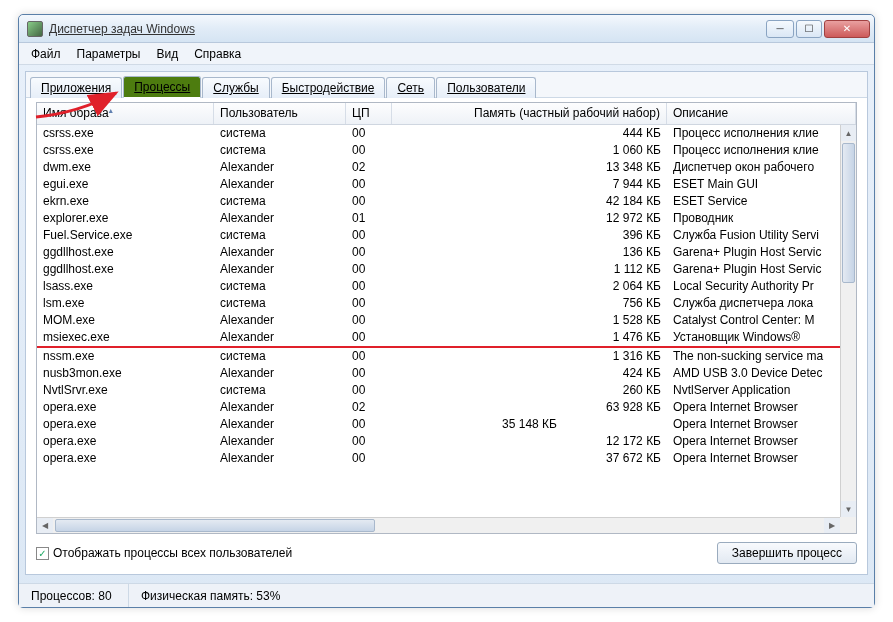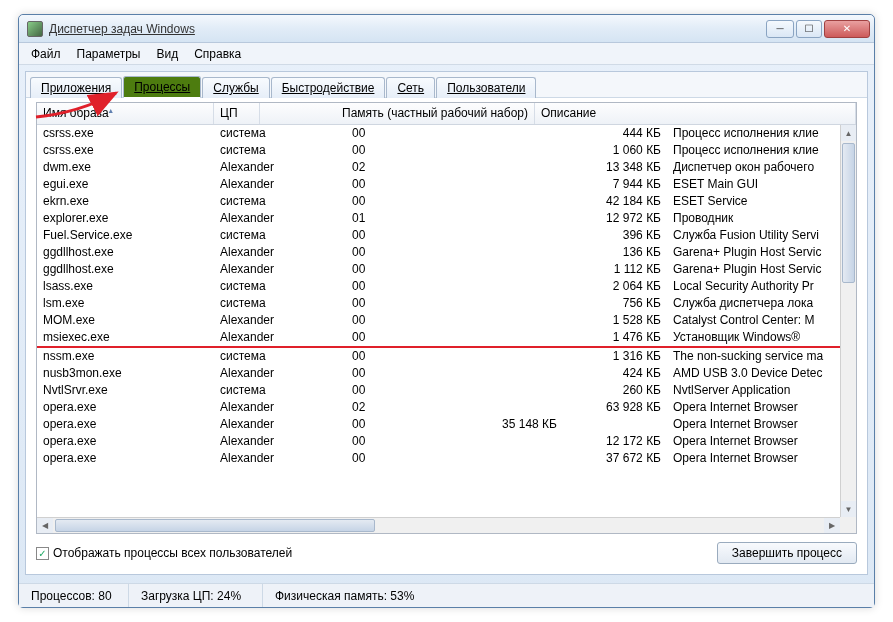--- a/index.html
+++ b/index.html
@@ -77,20 +77,21 @@
       <div class="tab active">Процессы</div>
       <div class="tab">Службы</div>
       <div class="tab">Быстродействие</div>
       <div class="tab">Сеть</div>
       <div class="tab">Пользователи</div>
     </div>
     <div class="tabpane">
       <div class="listview">
         <div class="lv-header">
           <div class="lv-col col-name sort">Имя образа</div>
+          <div class="lv-col col-user">Пользователь</div>
           <div class="lv-col col-cpu">ЦП</div>
           <div class="lv-col col-mem">Память (частный рабочий набор)</div>
           <div class="lv-col col-desc">Описание</div>
         </div>
         <div class="lv-body" id="lv-body">
             <div class="lv-row">
               <div class="cell col-name">csrss.exe</div>
               <div class="cell col-user">система</div>
               <div class="cell col-cpu">00</div>
               <div class="cell col-mem" style="text-align:right">444 КБ</div>
@@ -247,21 +248,20 @@
     <div class="bottom-controls">
       <label class="chk">
         <span class="chk-box">✓</span>
         <span>Отображать процессы всех пользователей</span>
       </label>
       <button class="btn">Завершить процесс</button>
     </div>
   </div>
   <div class="statusbar">
     <div class="status-cell" style="width:110px">Процессов: 80</div>
-    <div class="status-cell" style="width:134px">Загрузка ЦП: 24%</div>
     <div class="status-cell" style="flex:1;border-right:none">Физическая память: 53%</div>
   </div>
 </div>
 
 <svg class="red-arrow" width="100" height="40">
   <defs>
       <marker id="ah" markerWidth="10" markerHeight="8" refX="9" refY="4" orient="auto">
         <polygon points="0 0, 10 4, 0 8" fill="#e0202a"></polygon>
       </marker>
     </defs>

